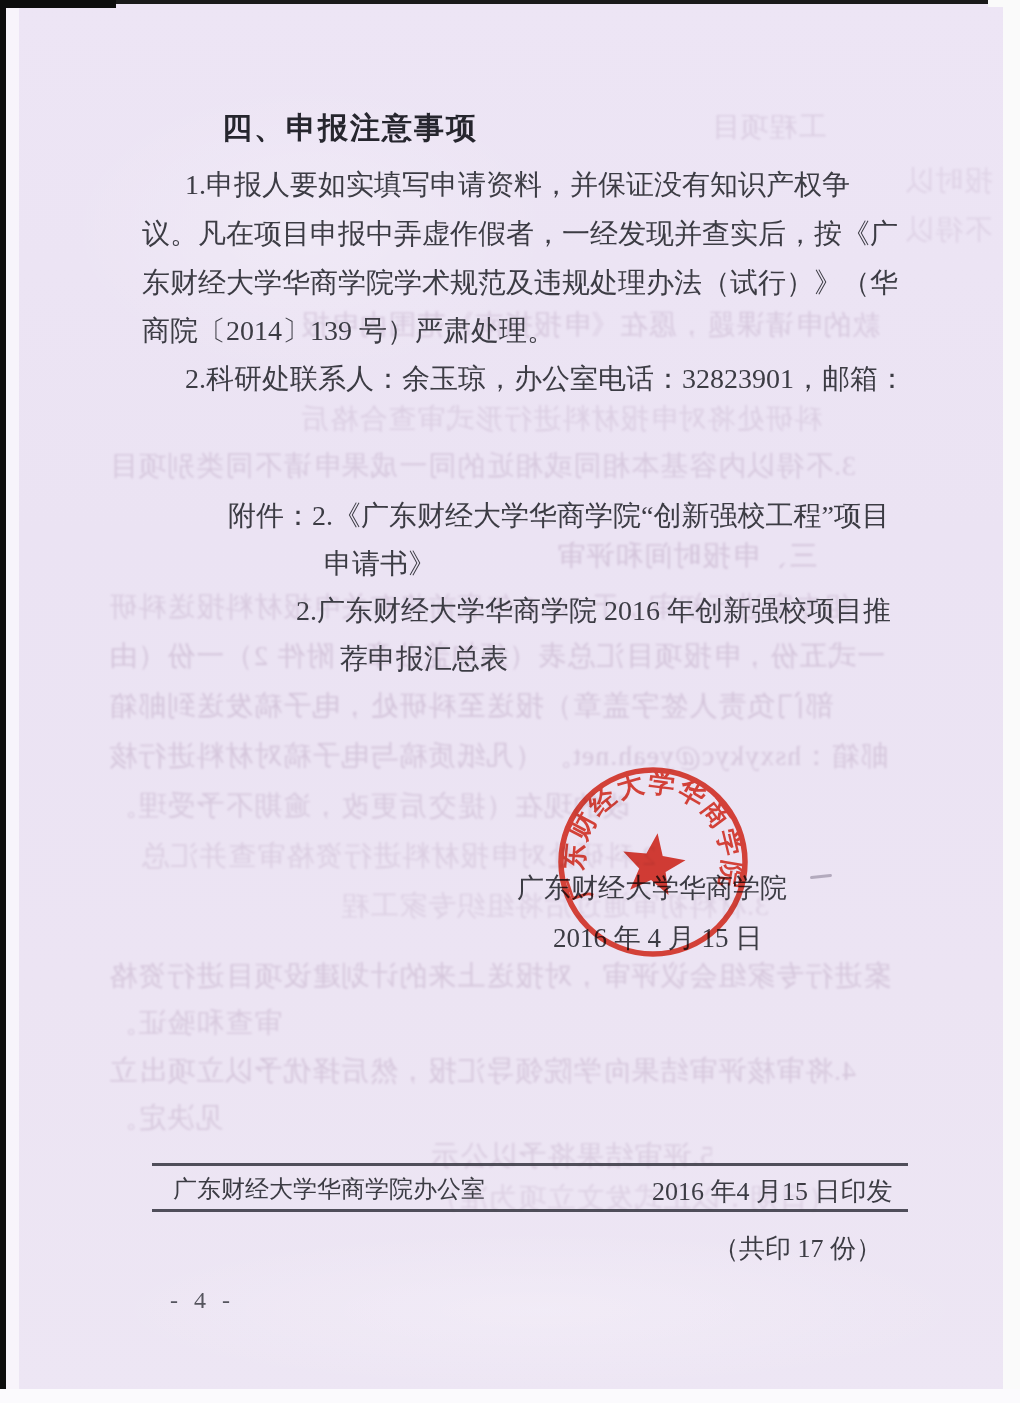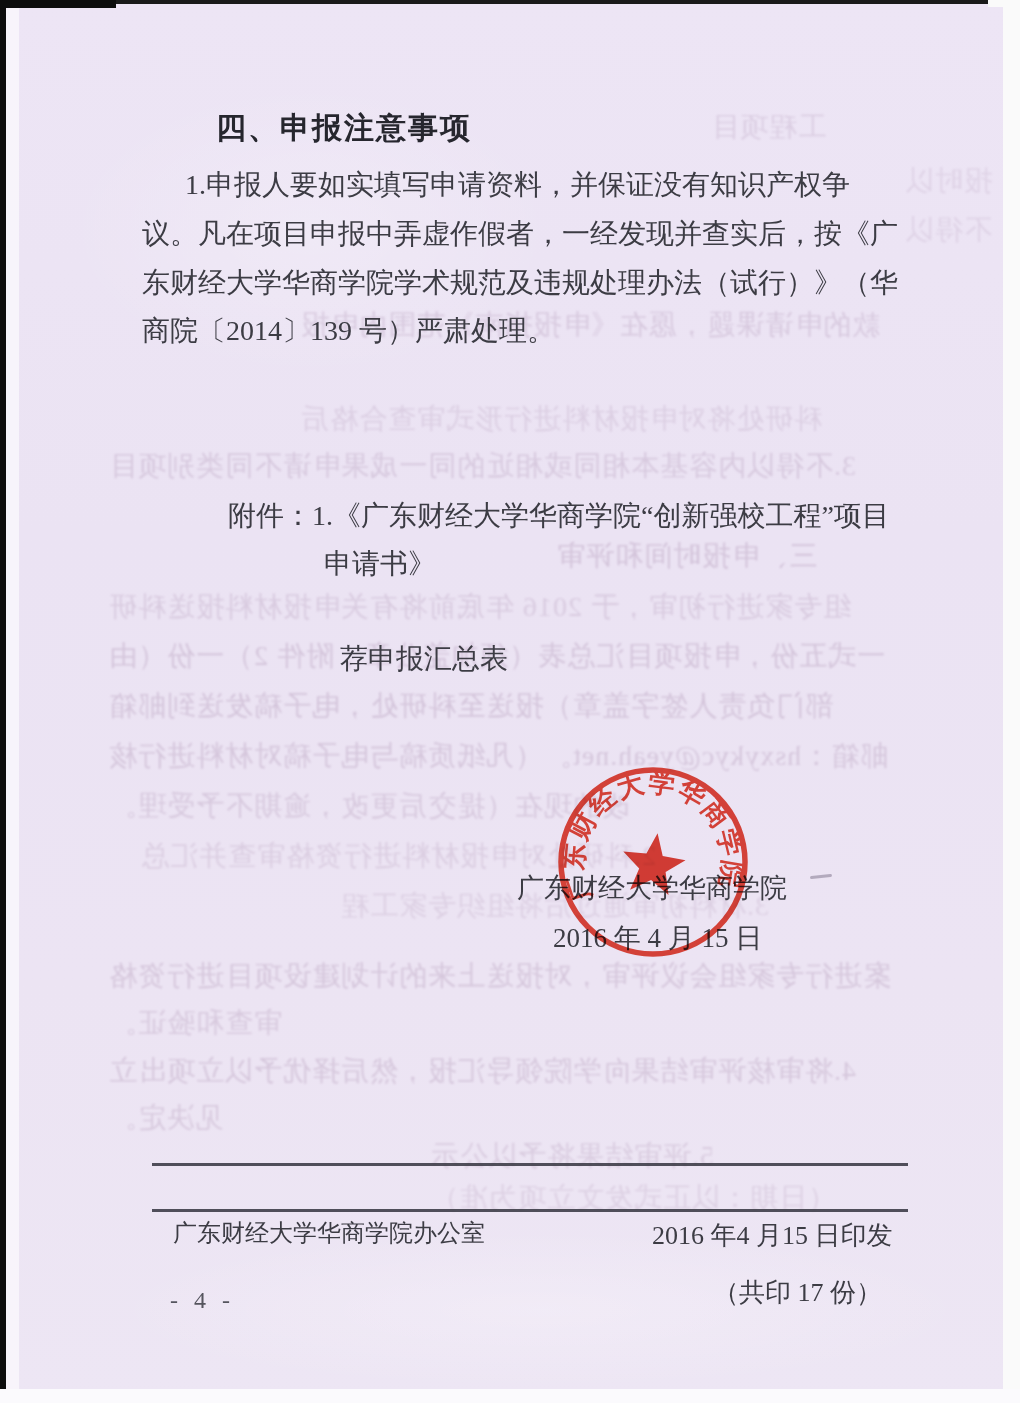--- a/index.html
+++ b/index.html
@@ -22,21 +22,21 @@
     position:absolute;white-space:nowrap;
     font-size:28px;letter-spacing:1px;color:#8f6b93;
     transform:scaleX(-1);filter:blur(1.1px);
     z-index:1;line-height:1.1;
   }
 
   
   .txt{position:absolute;white-space:nowrap;font-size:28px;line-height:1.2;z-index:2;color:#3c3c44;}
   .heading{font-family:"Liberation Sans", sans-serif;font-weight:700;font-size:30px;letter-spacing:2px;color:#26262e;}
   .latin{letter-spacing:5px;}
-  .footer-small{font-size:26px;margin-top:44px;}
+  .footer-small{font-size:26px;}
   .rule{position:absolute;height:3px;background:rgba(52,52,62,.85);z-index:2;}
   .pagenum{font-size:24px;letter-spacing:5px;color:#55555e;}
 
   
   .seal{position:absolute;left:543px;top:752px;width:220px;height:220px;z-index:3;
     mix-blend-mode:multiply;opacity:.93;pointer-events:none;}
   .penmark{position:absolute;left:810px;top:875px;width:22px;height:3px;
     background:rgba(110,100,125,.45);border-radius:2px;transform:rotate(-6deg);z-index:2;}
 
   
@@ -71,30 +71,32 @@
   <div class="bleed" style="left:108px;top:791px;opacity:.22">改的现在（提交后更改，逾期不予受理。</div>
   <div class="bleed" style="left:140px;top:841px;opacity:.18">2.科研处对申报材料进行资格审查并汇总</div>
   <div class="bleed" style="left:340px;top:891px;opacity:.16">3.材料初审通过后将组织专家工程</div>
   <div class="bleed" style="left:108px;top:961px;opacity:.24">案进行专家组会议评审，对报送上来的计划建设项目进行资格</div>
   <div class="bleed" style="left:108px;top:1008px;opacity:.22">审查和验证。</div>
   <div class="bleed" style="left:108px;top:1056px;opacity:.24">4.将审核评审结果向学院领导汇报，然后择优予以立项出立</div>
   <div class="bleed" style="left:108px;top:1103px;opacity:.22">见决定。</div>
   <div class="bleed" style="left:430px;top:1141px;opacity:.20">5.评审结果将予以公示</div>
   <div class="bleed" style="left:430px;top:1183px;opacity:.16">（日期：以正式发文立项为准）</div>
 
-  <div class="txt heading" style="left:216px;top:110px;">四、申报注意事项</div>
+  <div class="txt heading" style="left:222px;top:110px;">四、申报注意事项</div>
 
   <div class="txt" style="left:185px;top:168px;">1.申报人要如实填写申请资料，并保证没有知识产权争</div>
   <div class="txt" style="left:142px;top:266px;">东财经大学华商学院学术规范及违规处理办法（试行）》（华</div>
   <div class="txt" style="left:142px;top:217px;">议。凡在项目申报中弄虚作假者，一经发现并查实后，按《广</div>
   <div class="txt" style="left:142px;top:314px;">商院〔2014〕139 号）严肃处理。</div>
 
+  <div class="txt" style="left:185px;top:362px;">2.科研处联系人：余玉琼，办公室电话：32823901，邮箱：</div>
 
-  <div class="txt" style="left:228px;top:499px;">附件：1.《广东财经大学华商学院“创新强校工程”项目</div>
+  <div class="txt" style="left:228px;top:499px;">附件：2.《广东财经大学华商学院“创新强校工程”项目</div>
   <div class="txt" style="left:324px;top:547px;">申请书》</div>
+  <div class="txt" style="left:296px;top:594px;">2.广东财经大学华商学院 2016 年创新强校项目推</div>
   <div class="txt" style="left:340px;top:642px;">荐申报汇总表</div>
 
   <div class="txt" style="left:517px;top:872px;font-size:27px;">广东财经大学华商学院</div>
   <div class="txt" style="left:553px;top:922px;font-size:27px;">2016 年 4 月 15 日</div>
 
   <svg class="seal" viewBox="0 0 220 220">
     <circle cx="110" cy="110" r="92" fill="none" stroke="#e23a2b" stroke-width="5.5"></circle>
     <polygon fill="#df3326" points="114.6,81.3 119.7,103.9 142.5,108.3 122.6,120.1 125.5,143.1 108.1,127.9 87.1,137.7 96.2,116.4 80.3,99.5 103.4,101.6"></polygon>
     <defs>
       <path id="sealArc" d="M 49.4 145 A 70 70 0 1 1 170.6 145" fill="none"></path>

